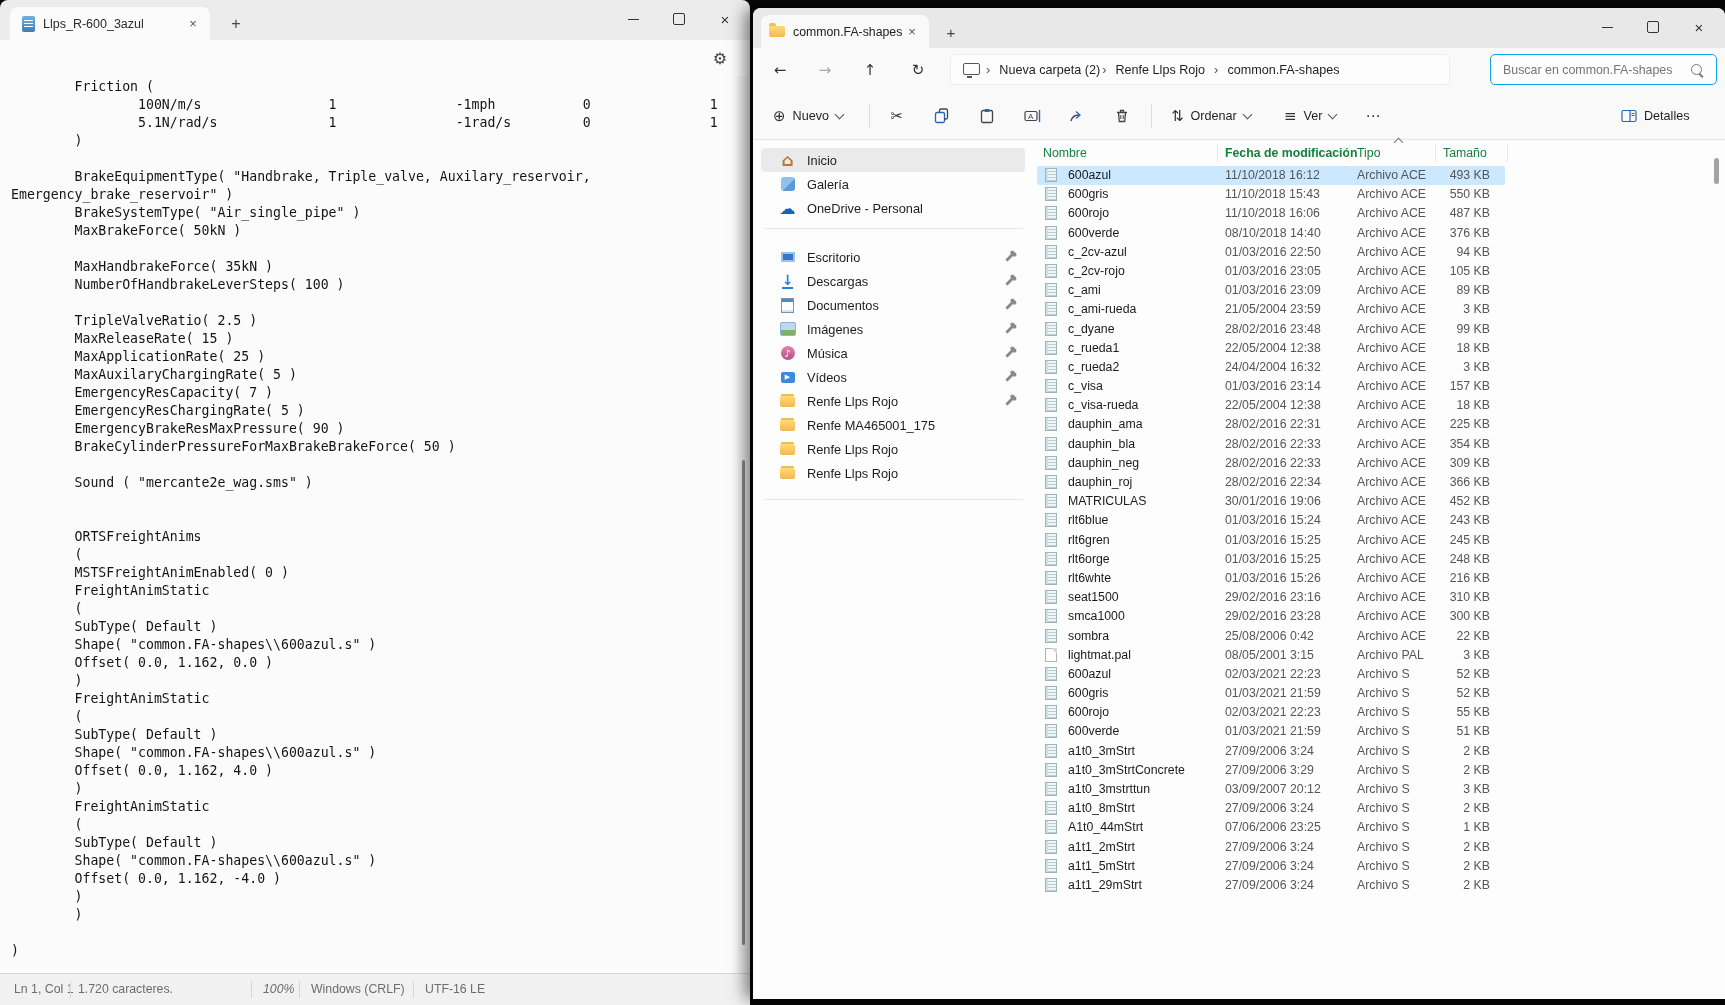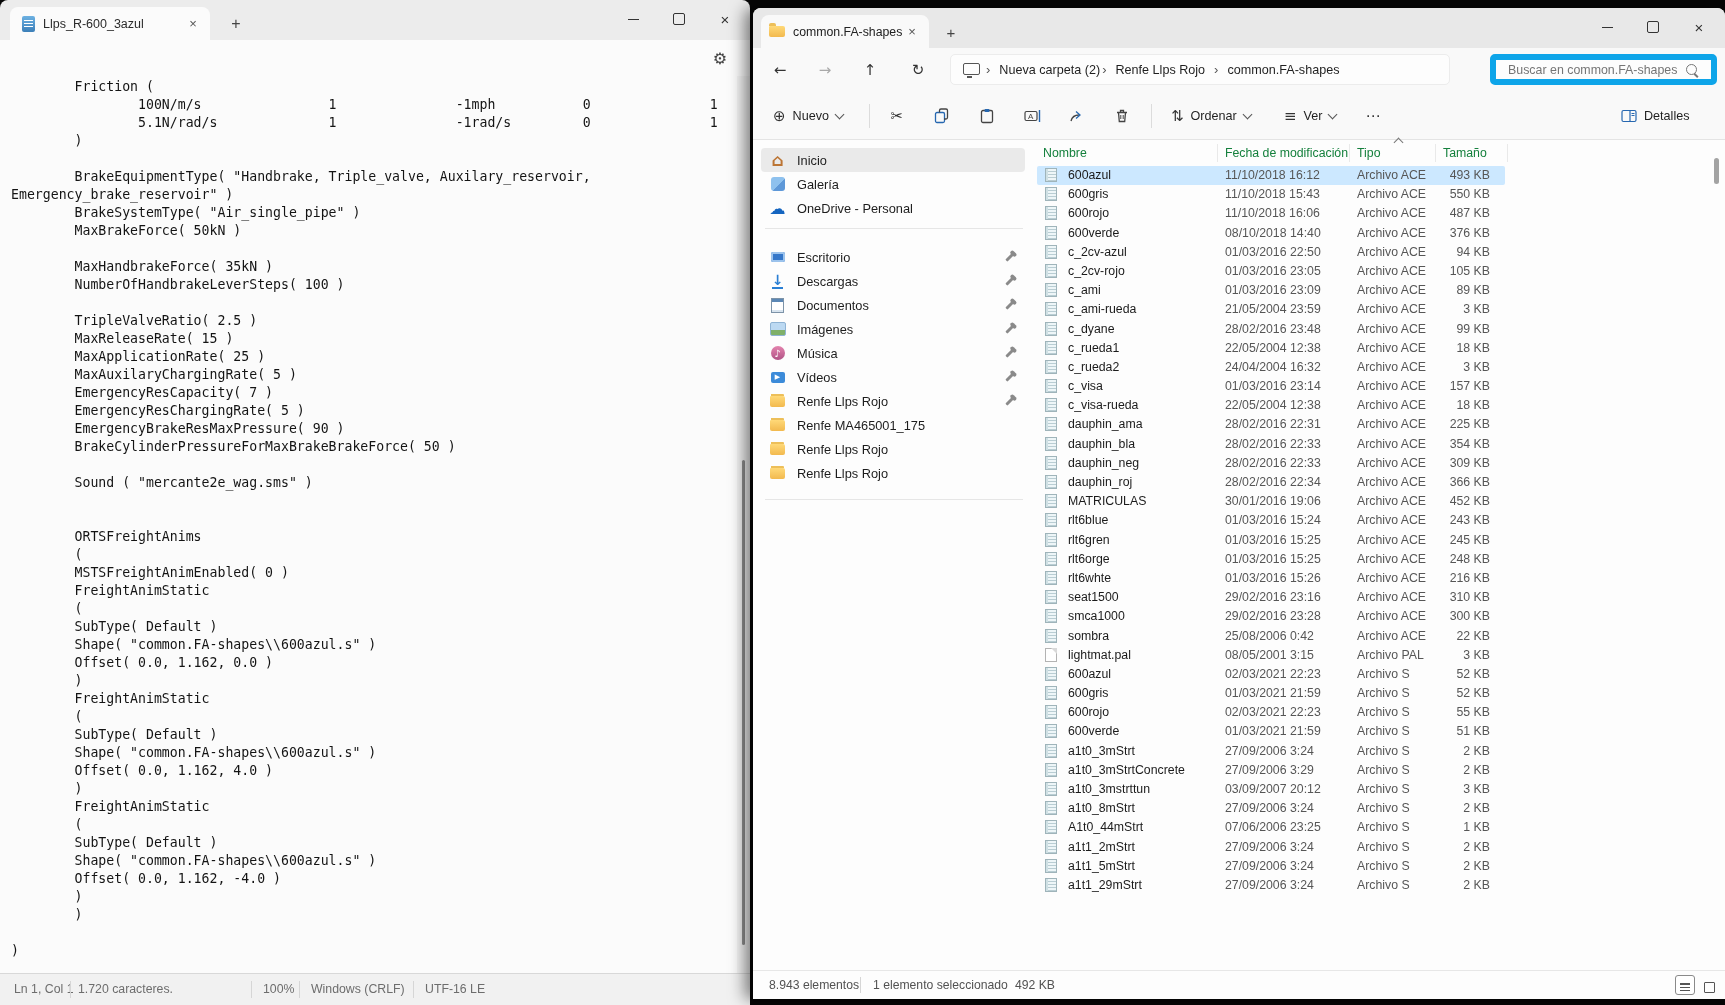--- a/index.html
+++ b/index.html
@@ -56,38 +56,38 @@
   .nav-btn{position:absolute;top:8px;width:30px;height:28px;display:flex;align-items:center;justify-content:center;
           font-family:"DejaVu Sans",sans-serif;font-size:15px;color:#333;border-radius:4px;}
   .nav-btn.disabled{color:#a9a9a9;}
   .crumb-box{position:absolute;left:197px;top:6px;width:500px;height:31px;background:#fdfdfd;border:1px solid #ececec;
           border-radius:5px;display:flex;align-items:center;box-sizing:border-box;padding:0 8px;font-size:12.6px;color:#1f1f1f;}
   .monitor-sm{width:15px;height:10px;border:1.5px solid #555;border-radius:2px;position:relative;margin:0 6px 2px 4px;flex:0 0 auto;}
   .monitor-sm::after{content:"";position:absolute;left:3px;bottom:-4px;width:5px;height:2px;background:#555;}
   .crumb{display:flex;align-items:center;}
   .crumb-sep{margin:0 9px;color:#555;font-size:13px;}
   .crumb:first-of-type .crumb-sep{margin-left:2px;}
-  .search-box{position:absolute;left:737px;top:6px;width:227px;height:31px;background:#fdfdfd;border:6px solid #0ea5e9;
+  .search-box{position:absolute;left:737px;top:6px;width:227px;height:31px;background:#fdfdfd;border:1px solid #0ea5e9;
           border-radius:5px;box-sizing:border-box;display:flex;align-items:center;}
   .search-box input{border:0;outline:0;background:transparent;flex:1;font-family:inherit;font-size:12.4px;color:#444;padding:0 4px 0 12px;}
   .mag-ic{width:9px;height:9px;border:1.5px solid #777;border-radius:50%;position:relative;margin-right:14px;flex:0 0 auto;}
   .mag-ic::after{content:"";position:absolute;left:8px;top:8px;width:5px;height:1.5px;background:#777;transform:rotate(45deg);transform-origin:0 0;}
   .ex-cmdbar{position:absolute;left:0;top:84px;width:100%;height:48px;background:#f9f9f9;border-bottom:1px solid #e4e4e4;box-sizing:border-box;}
   .cmd-item{position:absolute;top:10px;height:28px;display:flex;align-items:center;gap:7px;font-size:12.6px;color:#1f1f1f;border-radius:4px;padding:0 6px;}
   .cmd-glyph{font-family:"DejaVu Sans",sans-serif;font-size:15px;color:#333;}
   .chev{width:6px;height:6px;border-right:1.2px solid #555;border-bottom:1.2px solid #555;transform:rotate(45deg);margin-top:-3px;}
   .cmd-ic{position:absolute;top:10px;width:34px;height:28px;display:flex;align-items:center;justify-content:center;border-radius:4px;}
   .cmd-sep{position:absolute;top:12px;width:1px;height:24px;background:#dcdcdc;}
   .svg-ic{display:block;}
 
   
   .ex-body{position:absolute;left:0;top:132px;right:0;bottom:29px;background:#fdfdfd;}
   .sidebar{position:absolute;left:0;top:0;width:282px;height:100%;overflow:hidden;padding-top:8px;box-sizing:border-box;}
   .sb-item{position:relative;height:24px;margin:0 10px 0 8px;border-radius:4px;display:flex;align-items:center;
-          font-size:12.8px;color:#1d1d1d;padding-left:8px;}
+          font-size:12.8px;color:#1d1d1d;padding-left:18px;}
   .sb-item.selected{background:#eaeaea;}
   .sb-ic{width:17px;height:16px;margin-right:11px;position:relative;flex:0 0 auto;display:flex;align-items:center;justify-content:center;
           font-family:"DejaVu Sans",sans-serif;}
   .pin{display:none;position:absolute;right:14px;top:8px;width:3px;height:9px;background:#8a8a8a;transform:rotate(45deg);border-radius:1px;}
   .pin::before{content:"";position:absolute;left:-2px;top:-3px;width:7px;height:4px;background:#8a8a8a;border-radius:2px;}
   .sb-item.pinned .pin{display:block;}
   .sb-divider{height:1px;background:#e6e6e6;margin:8px 12px 16px 12px;}
   
   .ic-home .sb-ic::before{content:"⌂";font-size:17px;color:#bc7534;font-weight:bold;}
   .ic-gallery .sb-ic::before{content:"";width:14px;height:14px;border-radius:3px;background:linear-gradient(135deg,#8ec1ee 55%,#5e98d8 55%);}
@@ -215,21 +215,21 @@
 
 )</pre>
       <div class="np-scroll">
         <div class="np-thumb"></div>
       </div>
       <div class="np-status">
         <span style="left:14px;">Ln 1, Col 1</span>
         <i class="vsep" style="left:70px;"></i>
         <span style="left:78px;">1.720 caracteres.</span>
         <i class="vsep" style="left:251px;"></i>
-        <span style="left:263px;">100%</span>
+        <span style="left:263px;font-style:italic;">100%</span>
         <i class="vsep" style="left:299px;"></i>
         <span style="left:311px;">Windows (CRLF)</span>
         <i class="vsep" style="left:413px;"></i>
         <span style="left:425px;">UTF-16 LE</span>
       </div>
     </div>
   </section>
 
   <section class="abs" id="explorer">
     <div class="ex-tabstrip">
@@ -421,21 +421,21 @@
               <span>Renfe Llps Rojo</span>
 
             </div>
           </div>
         <div class="sb-divider" style="margin-top:14px;"></div>
       </div>
 
       <div class="filelist">
         <div class="fl-header">
           <span style="left:8px;">Nombre</span>
-          <span style="left:190px;">Fecha de modificación</span>
+          <span style="left:190px;font-weight:bold;">Fecha de modificación</span>
           <span style="left:322px;">Tipo</span>
           <span style="left:408px;">Tamaño</span>
           <i class="sort-caret"></i>
           <i class="h-sep" style="left:182px;"></i>
           <i class="h-sep" style="left:314px;"></i>
           <i class="h-sep" style="left:400px;"></i>
           <i class="h-sep" style="left:472px;"></i>
         </div>
         <div class="rows">
 
@@ -703,26 +703,14 @@
               <span class="c-name">a1t1_29mStrt</span>
               <span class="c-date">27/09/2006 3:24</span>
               <span class="c-type">Archivo S</span>
               <span class="c-size">2 KB</span>
             </div>
           </div>
       </div>
       <div class="list-scroll" style="position:absolute;right:6px;top:18px;"></div>
     </div>
 
-    <div class="ex-status">
-      <span style="left:16px;">8.943 elementos</span>
-      <i class="vsep" style="left:107px;top:6px;height:16px;"></i>
-      <span style="left:120px;">1 elemento seleccionado</span>
-      <span style="left:262px;">492 KB</span>
-      <div class="view-toggle sel" style="left:922px;">
-          <span class="vt-lines"></span>
-        </div>
-      <div class="view-toggle" style="left:946px;">
-          <span class="vt-box"></span>
-        </div>
-    </div>
   </section>
 </div>
 
 </body></html>

